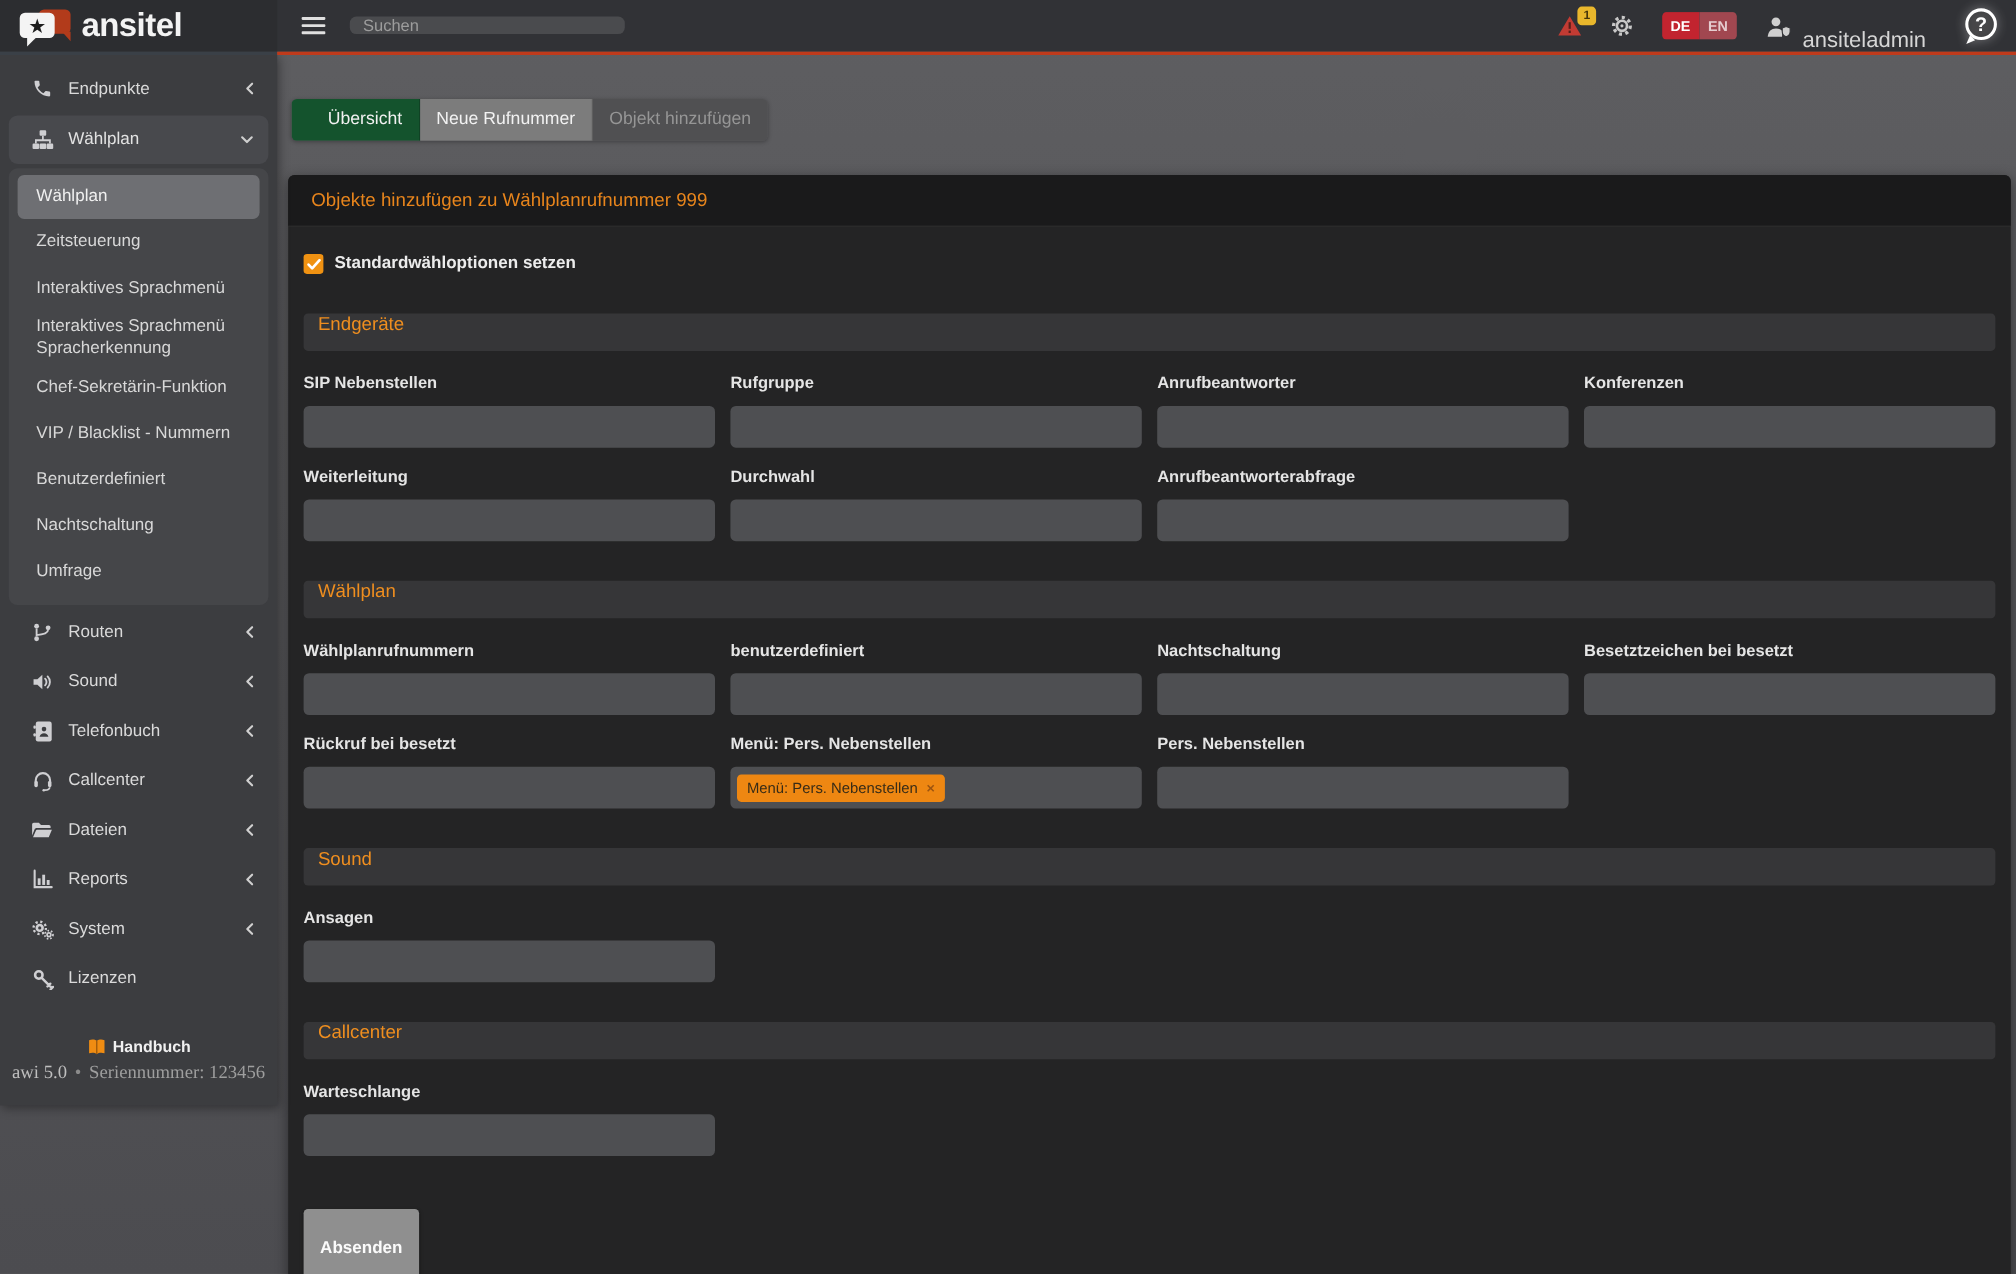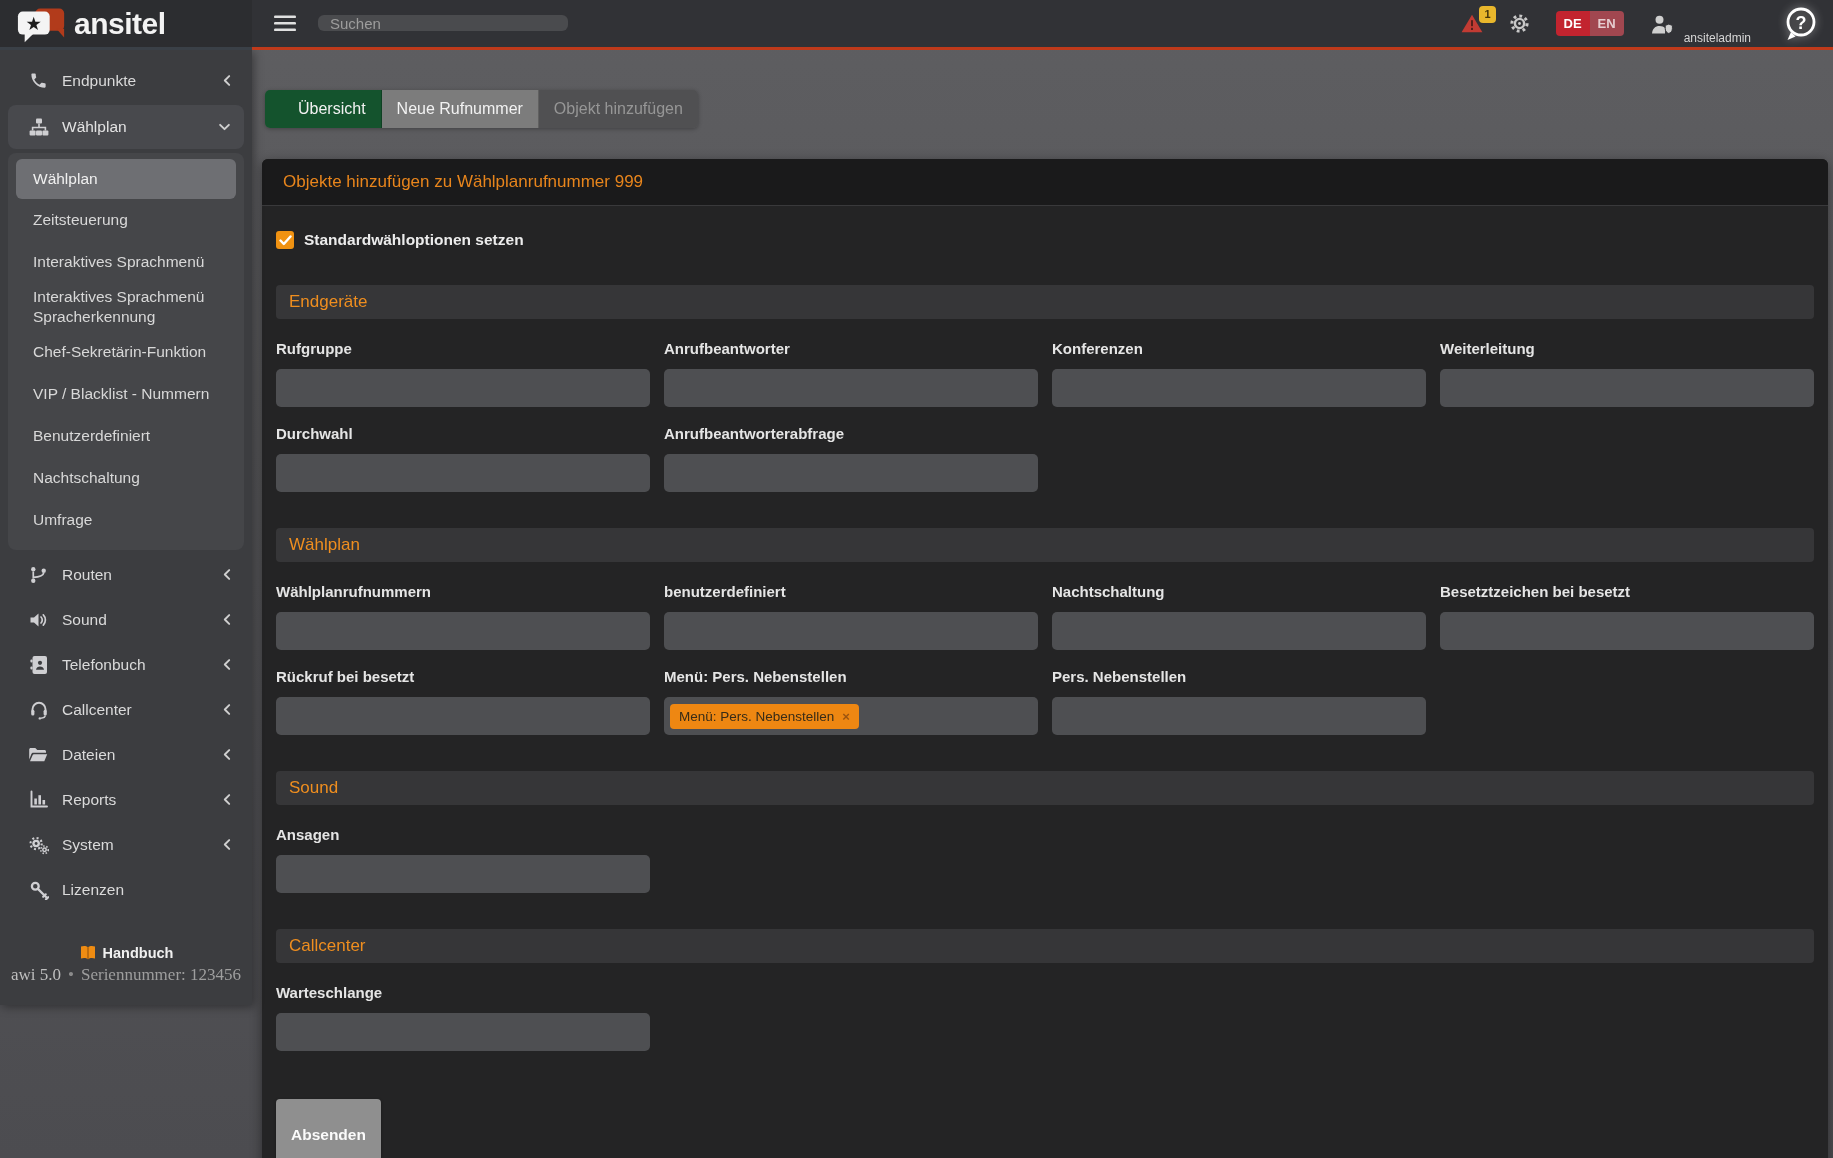--- a/index.html
+++ b/index.html
@@ -19,21 +19,21 @@
   .search-wrap { margin-left:22px; }
   .search-input { width:250px; height:16px; background:#4a4b4e; border:none; border-radius:6px; padding:0 12px; color:#d9d9d9; font-size:15px; font-family:inherit; }
   .search-input::placeholder { color:#9d9d9d; }
   .top-right { margin-left:auto; display:flex; align-items:center; gap:26px; padding-right:14px; }
   .warn-wrap { position:relative; cursor:pointer; }
   .warn-badge { position:absolute; top:-8px; right:-13px; background:#e9b72c; color:#46350a; font-size:11px; font-weight:bold; line-height:1; padding:3px 5px; border-radius:4px; }
   .lang-group { display:flex; border-radius:4px; overflow:hidden; font-size:13px; font-weight:bold; cursor:pointer; }
   .lang-de { background:#c2242f; color:#ffffff; padding:5px 8px; }
   .lang-en { background:#a14750; color:#e6cdd0; padding:5px 8px; }
   .user-wrap { display:flex; align-items:center; gap:9px; cursor:pointer; }
-  .user-name { color:#d6d6d6; font-size:12px;margin-top:28px; }
+  .user-name { color:#d6d6d6; font-size:20px;margin-top:28px; }
   .help-wrap { margin-left:6px; cursor:pointer; filter:drop-shadow(0 0 5px rgba(255,255,255,.45)); }
   
   .sidebar { position:absolute; top:50px; left:0; width:252px; height:955px; background:#3c3d40;
     box-shadow:2px 2px 9px rgba(0,0,0,.38); padding:8px 0 16px; display:flex; flex-direction:column; z-index:20; }
   .s-item { height:45px; display:flex; align-items:center; gap:13px; padding:0 18px 0 28px; font-size:15.5px; color:#dadada; cursor:pointer; flex:0 0 auto;text-align:right; }
   .s-ico { width:21px; display:flex; justify-content:center; color:#cfcfd2; }
   .s-chev { margin-left:auto; display:flex; color:#cfcfcf; }
   .s-group { margin:2px 8px; flex:0 0 auto; }
   .s-parent { height:44px; display:flex; align-items:center; gap:13px; padding:0 12px 0 20px; background:#48494d; border-radius:8px; font-size:15.5px; color:#e2e2e2; cursor:pointer; }
   .s-subpanel { margin-top:4px; background:#454649; border-radius:8px; padding:6px 8px 9px; }
@@ -51,21 +51,21 @@
   .tab.t-normal { background:#14532d; border-right:1px solid rgba(0,0,0,.22);padding-left:33px; }
   .tab.t-highlight { background:#7c7c7c; border-right:1px solid rgba(0,0,0,.22); }
   .tab.t-current { background:#505052; color:#969696; }
   .panel { margin:31px 5px 0 10px; background:#242425; border-radius:6px; box-shadow:0 3px 12px rgba(0,0,0,.42); padding:0 14px 20px; }
   .panel-head { margin:0 -14px; height:47px; background:#1a1a1b; border-radius:6px 6px 0 0; border-bottom:1px solid #39393b; display:flex; align-items:center; padding:0 21px; }
   .panel-title { color:#e8851c; font-size:17px; }
   .check-row { margin-top:25px; display:flex; align-items:center; gap:10px; }
   .checkbox { width:18px; height:18px; background:#f09212; border-radius:3px; display:flex; align-items:center; justify-content:center; cursor:pointer; flex:0 0 auto; }
   .check-label { font-size:15.5px; font-weight:bold; color:#ececec; }
   .section { margin-top:36px; }
-  .section-bar { height:34px; background:#363638; border-radius:4px; display:flex; align-items:center; padding:0 13px; }
+  .section-bar { height:34px; background:#363638; border-radius:4px; display:flex; padding:0 13px; }
   .section-title { color:#ef8e1f; font-size:17px; }
   .fgrid { margin-top:21px; display:grid; grid-template-columns:repeat(4,1fr); column-gap:14px; row-gap:18px; }
   .f-label { display:block; font-size:15px; font-weight:bold; color:#e5e5e5; margin-bottom:12px; }
   .f-box { height:38px; background:#4e4f52; border-radius:5px; display:flex; align-items:center; padding:0 6px; cursor:text; }
   .tag { display:inline-flex; align-items:center; gap:8px; background:#ee8712; color:#382c17; font-size:13.5px; padding:5px 9px; border-radius:4px; cursor:default; }
   .tag-x { color:#9c5410; font-weight:bold; font-size:13px; cursor:pointer; }
   .submit-btn { margin-top:48px; display:inline-block; background:#8f8f8f; color:#fbfbfb; border:none; border-radius:4px; font-family:inherit; font-size:15.5px; padding:27px 15px; cursor:pointer; box-shadow:0 1px 3px rgba(0,0,0,.35);font-weight:bold; }
   svg { display:block; }
 </style>
 </head>
@@ -346,20 +346,24 @@
       <span class="check-label">Standardwähloptionen setzen</span>
     </div>
 
     <div id="sections">
         <section class="section">
           <div class="section-bar">
             <span class="section-title">Endgeräte</span>
           </div>
           <div class="fgrid">
             <div class="field">
+              <label class="f-label">SIP Nebenstellen</label>
+              <div class="f-box"></div>
+            </div>
+            <div class="field">
               <label class="f-label">Rufgruppe</label>
               <div class="f-box"></div>
             </div>
             <div class="field">
               <label class="f-label">Anrufbeantworter</label>
               <div class="f-box"></div>
             </div>
             <div class="field">
               <label class="f-label">Konferenzen</label>
               <div class="f-box"></div>

